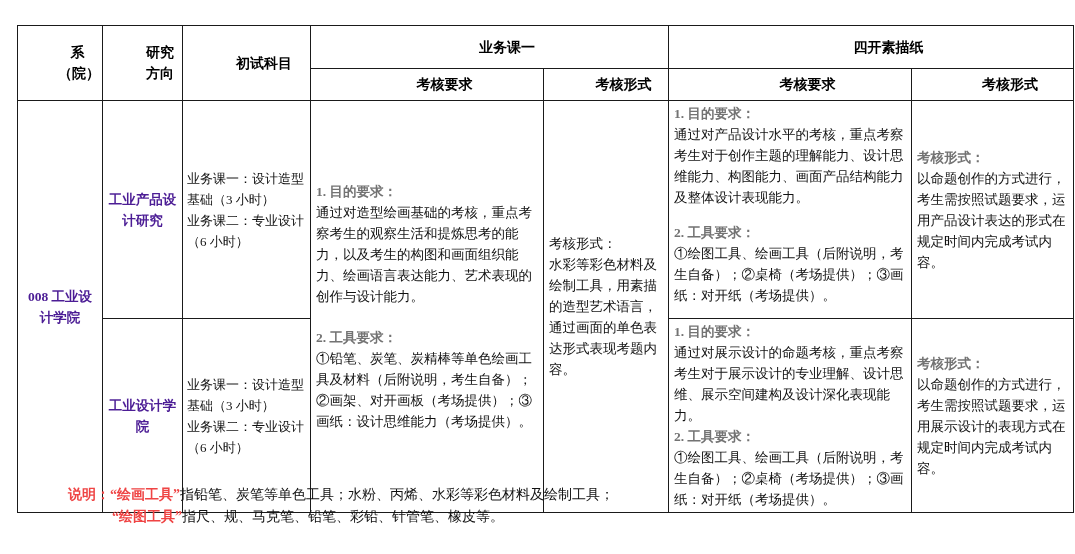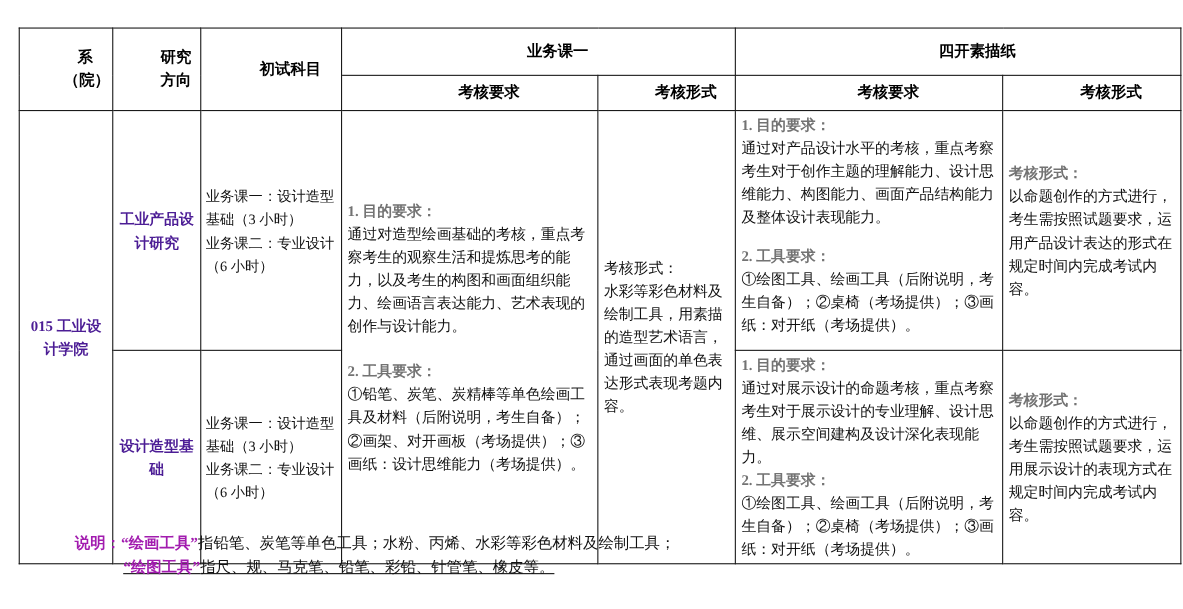--- a/index.html
+++ b/index.html
@@ -25,22 +25,22 @@
   td.subjects{font-size:13px;padding:2px 4px;margin-left:12px;}
   td.reqcell{text-align:left;}
   .sec-h{font-weight:700;color:#737373;}
   .gap-lg{margin-top:20px;}
   .gap-sm{margin-top:14px;}
   p{margin:0;}
   .notes{
     position:absolute;left:68px;top:484px;width:960px;
     font-size:14px;line-height:22px;
   }
-  .notes .b{font-weight:700;color:#a21caf;}
-  .note-indent1{padding-left:44px;text-decoration:underline;}
+  .notes .b{font-weight:700;color:#ef4444;}
+  .note-indent1{padding-left:44px;}
   .note-indent2{padding-left:62px;margin-top:31px;}
 </style>
 </head>
 <body>
 
 <table class="exam">
   <colgroup>
     <col style="width:85px">
       <col style="width:80px">
       <col style="width:128px">
@@ -58,21 +58,21 @@
       <th colspan="2">四开素描纸</th>
     </tr>
     <tr class="hr2">
       <th>考核要求</th>
       <th>考核形式</th>
       <th>考核要求</th>
       <th>考核形式</th>
     </tr>
 
     <tr class="br1">
-      <td rowspan="2" class="center">015 工业设计学院</td>
+      <td rowspan="2" class="center">008 工业设计学院</td>
       <td class="center">工业产品设计研究</td>
       <td class="subjects">
         <p>业务课一：设计造型基础（3 小时）</p>
         <p>业务课二：专业设计（6 小时）</p>
       </td>
       <td rowspan="2" class="reqcell">
         <p class="sec-h">1. 目的要求：</p>
         <p>通过对造型绘画基础的考核，重点考察考生的观察生活和提炼思考的能力，以及考生的构图和画面组织能力、绘画语言表达能力、艺术表现的创作与设计能力。</p>
         <p class="sec-h gap-lg">2. 工具要求：</p>
         <p>①铅笔、炭笔、炭精棒等单色绘画工具及材料（后附说明，考生自备）；②画架、对开画板（考场提供）；③ 画纸：设计思维能力（考场提供）。</p>
@@ -87,21 +87,21 @@
         <p class="sec-h gap-sm">2.  工具要求：</p>
         <p>①绘图工具、绘画工具（后附说明，考生自备）；②桌椅（考场提供）；③画纸：对开纸（考场提供）。</p>
       </td>
       <td class="reqcell">
         <p class="sec-h">考核形式：</p>
         <p>以命题创作的方式进行，考生需按照试题要求，运用产品设计表达的形式在规定时间内完成考试内容。</p>
       </td>
     </tr>
 
     <tr class="br2">
-      <td class="center">设计造型基础</td>
+      <td class="center">工业设计学院</td>
       <td class="subjects">
         <p>业务课一：设计造型基础（3 小时）</p>
         <p>业务课二：专业设计（6 小时）</p>
       </td>
       <td class="reqcell" style="vertical-align:top;">
         <p class="sec-h">1.  目的要求：</p>
         <p>通过对展示设计的命题考核，重点考察考生对于展示设计的专业理解、设计思维、展示空间建构及设计深化表现能力。</p>
         <p class="sec-h">2.  工具要求：</p>
         <p>①绘图工具、绘画工具（后附说明，考生自备）；②桌椅（考场提供）；③画纸：对开纸（考场提供）。</p>
       </td>

